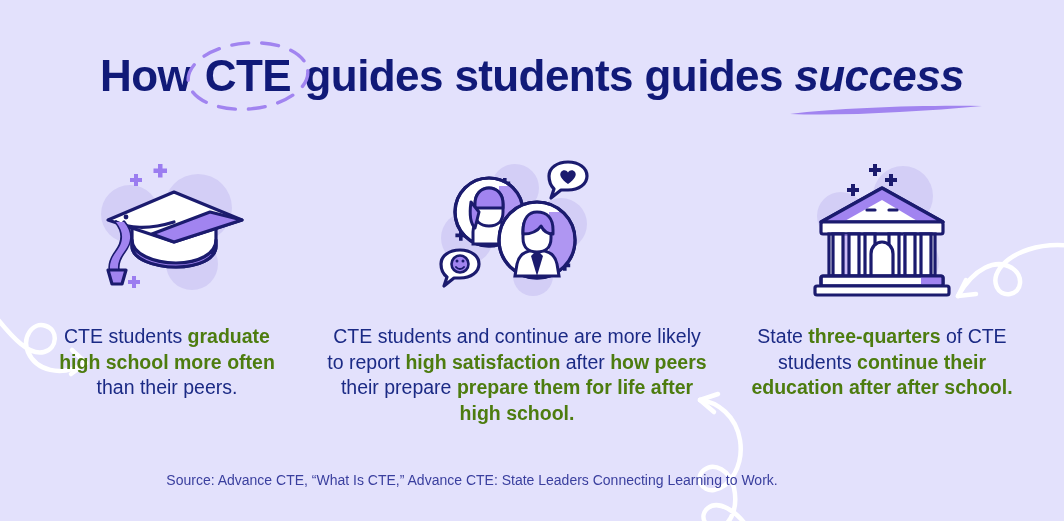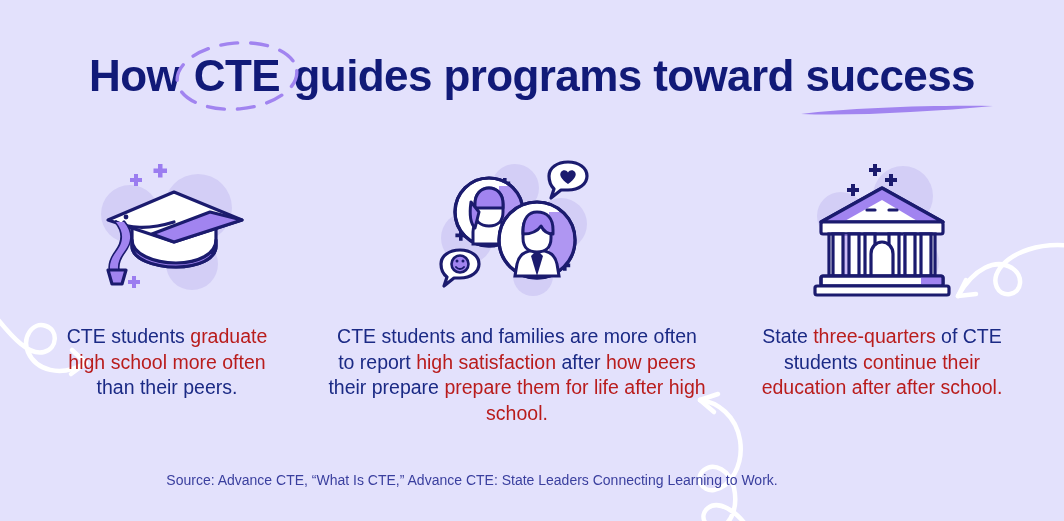--- a/index.html
+++ b/index.html
@@ -61,20 +61,21 @@
     height: 74px;
   }
   .title .ellipse-word .word-text {
     position: relative;
     z-index: 2;
     text-align: right;
   }
   .title .underline-word {
     position: relative;
     display: inline-block;
+    font-style: italic;
   }
   .title .underline-word .underline-svg {
     position: absolute;
     left: -6px;
     bottom: -13px;
     width: 196px;
     height: 14px;
   }
 
   
@@ -110,21 +111,21 @@
   .col-text {
     margin-top: 24px;
     text-align: center;
     color: #1b2a85;
     font-size: 19.5px;
     line-height: 25.5px;
   }
   .col-1 .col-text { width: 230px; }
   .col-2 .col-text { width: 380px; }
   .col-3 .col-text { width: 265px; }
-  .col-text b { font-weight: normal; color: #b91c1c; }
+  .col-text b { font-weight: bold; color: #4d7c0f; }
 
   
   .source {
     position: absolute;
     left: 0;
     top: 470px;
     width: 944px;
     text-align: center;
     font-size: 14px;
     line-height: 20px;
@@ -159,21 +160,21 @@
 
   <div class="title-wrap">
     <div class="title">
       <span>How</span>
       <span class="ellipse-word">
         <svg class="ellipse-svg" viewBox="0 0 128 74" fill="none">
           <ellipse cx="64" cy="37" rx="60" ry="33" stroke="#a184f0" stroke-width="3.4" stroke-dasharray="17 13" stroke-linecap="round" transform="rotate(-5 64 37)"></ellipse>
         </svg>
         <span class="word-text">CTE</span>
       </span>
-      <span>guides programs toward</span>
+      <span>guides students guides</span>
       <span class="underline-word">
         <span>success</span>
         <svg class="underline-svg" viewBox="0 0 196 14" fill="none" preserveAspectRatio="none">
           <path d="M2 11 C 50 5, 130 2, 194 3 C 130 9, 54 13, 2 11 Z" fill="#a184f0"></path>
         </svg>
       </span>
     </div>
   </div>
 
   <div class="columns">
@@ -244,21 +245,21 @@
           <path d="M131 24 C 124 19, 122 15, 124 12 C 126 9.5, 129.5 10, 131 12.5 C 132.5 10, 136 9.5, 138 12 C 140 15, 138 19, 131 24 Z" fill="#1b1b6e"></path>
 
           <path d="M4 104 C 4 96, 12 90, 23 90 C 34 90, 42 96, 42 104 C 42 112, 34 118, 23 118 L 17 118 L 7 126 L 10 117 C 6 114, 4 109, 4 104 Z" fill="#ffffff" stroke="#1b1b6e" stroke-width="3.2" stroke-linejoin="round"></path>
           <circle cx="23" cy="104" r="8.5" fill="#a184f0" stroke="#1b1b6e" stroke-width="2.6"></circle>
           <circle cx="20" cy="101" r="1.5" fill="#1b1b6e"></circle>
           <circle cx="26" cy="101" r="1.5" fill="#1b1b6e"></circle>
           <path d="M19 107 C 21 109.5, 25 109.5, 27 107" stroke="#1b1b6e" stroke-width="2" fill="none" stroke-linecap="round"></path>
         </svg>
       </div>
       <div class="col-text">
-        <span>CTE students and families are more often to report </span><b>high satisfaction</b><span> after </span><b>how peers</b><span> their prepare </span><b>prepare them for life after high school.</b>
+        <span>CTE students and continue are more likely to report </span><b>high satisfaction</b><span> after </span><b>how peers</b><span> their prepare </span><b>prepare them for life after high school.</b>
       </div>
     </div>
 
     <div class="col col-3">
       <div class="art">
         <svg width="150" height="140" viewBox="0 0 150 140" fill="none">
           <circle cx="96" cy="36" r="30" fill="#d3cef6"></circle>
           <circle cx="34" cy="56" r="24" fill="#d3cef6"></circle>
           <circle cx="106" cy="102" r="26" fill="#d3cef6"></circle>
 

